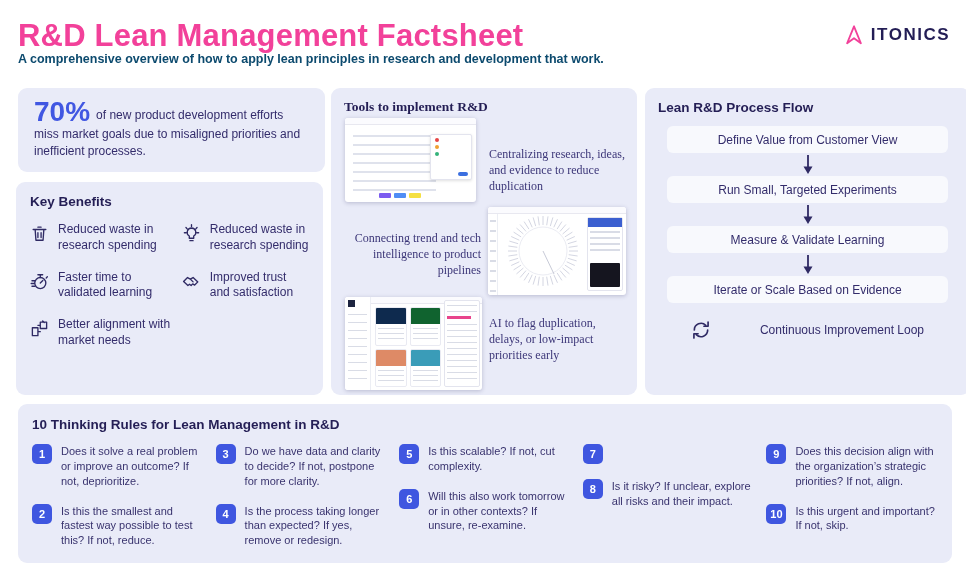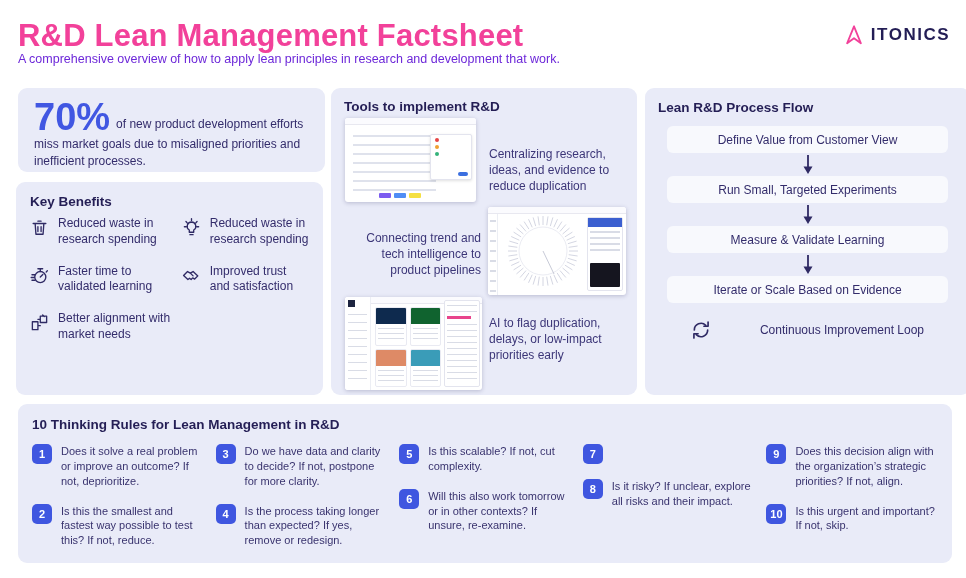--- a/index.html
+++ b/index.html
@@ -6,43 +6,43 @@
   html,body { width:966px; height:578px; }
   body {
     font-family:"Liberation Sans","DejaVu Sans",sans-serif;
     background:#ffffff; color:#332c6b; position:relative; overflow:hidden;
   }
   .page { position:absolute; inset:0; }
 
   
   .title { position:absolute; left:18px; top:18px; font-size:31px; font-weight:bold;
            color:#f2419a; letter-spacing:.2px; }
-  .subtitle { position:absolute; left:18px; top:52px; font-size:12.5px; color:#6d28d9; }
+  .subtitle { position:absolute; left:18px; top:52px; font-size:12.5px; color:#0c4a6e;font-weight:bold; }
   .logo { position:absolute; right:16px; top:24px; display:flex; align-items:center; gap:6px; }
   .logo .brand { font-size:17px; font-weight:bold; color:#231d55; letter-spacing:1.5px; }
 
   
   .panel { position:absolute; background:#e9ebf8; border-radius:9px; }
   .panel h2 { font-size:13.5px; font-weight:bold; color:#241e55; }
 
   .stat-box { left:18px; top:88px; width:307px; height:84px; padding:10px 16px; }
   .stat-line { font-size:12px; line-height:1.45; color:#332c6b; }
-  .stat-val { font-size:38px; font-weight:bold; color:#4157e2; line-height:1; margin-right:6px; vertical-align:-2px; }
+  .stat-val { font-size:28px; font-weight:bold; color:#4157e2; line-height:1; margin-right:6px; vertical-align:-2px; }
 
   .benefits-box { left:16px; top:182px; width:307px; height:213px; padding:12px 14px; }
-  .benefit-cols { display:flex; margin-top:7px; }
+  .benefit-cols { display:flex; margin-top:13px; }
   .benefit-col { display:flex; flex-direction:column; gap:16px; }
   .benefit-col.c1 { width:155px; }
   .benefit-col.c2 { width:130px; }
   .benefit { display:flex; gap:9px; align-items:flex-start; }
   .benefit svg { flex:0 0 auto; margin-top:2px; }
   .benefit .b-label { font-size:12px; line-height:1.32; color:#332c6b; }
 
   
-  .tools-box { left:331px; top:88px; width:306px; height:307px; }
+  .tools-box { left:331px; top:88px; width:306px; height:307px;font-family:Liberation Serif, serif; }
   .tools-box h2 { position:absolute; left:13px; top:11px; }
   .caption { position:absolute; font-size:12px; line-height:1.35; color:#3c3678; }
   .cap1 { left:158px; top:58px; width:138px; text-align:left; }
   .cap2 { left:10px;  top:142px; width:140px; text-align:right; }
   .cap3 { left:158px; top:227px; width:138px; text-align:left; }
 
   .shot { position:absolute; background:#ffffff; border-radius:3px;
           box-shadow:0 1px 4px rgba(40,40,90,.25); overflow:hidden; }
   .shot1 { left:14px;  top:30px;  width:131px; height:84px; }
   .shot2 { left:157px; top:119px; width:138px; height:88px; }

